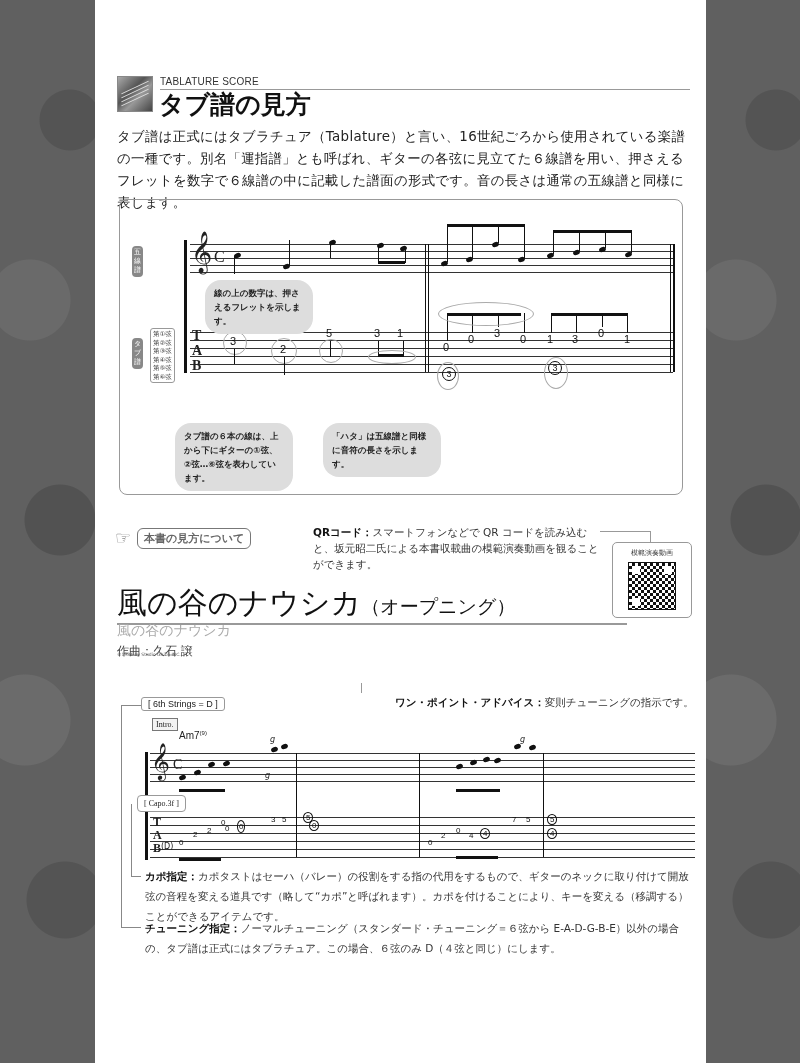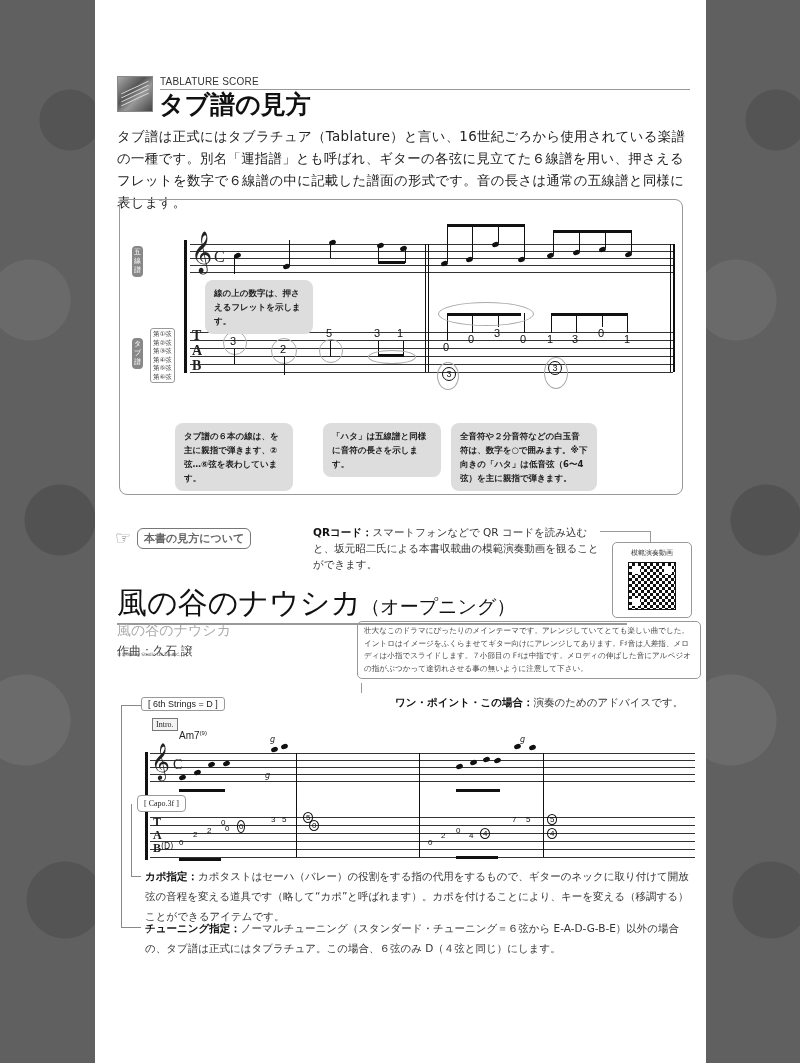--- a/index.html
+++ b/index.html
@@ -23,21 +23,21 @@
   .hdr-img i{position:absolute;left:2px;right:2px;height:1px;background:#ddd;transform:rotate(-25deg);}
   .hdr-sub{left:65px;top:76px;font-size:10px;font-family:"Liberation Sans",sans-serif;color:#333;letter-spacing:0.2px;}
   .hdr-rule{left:65px;top:89px;width:530px;height:1px;background:#999;}
   .hdr-title{left:64px;top:88px;font-size:25px;font-weight:bold;color:#111;}
   .intro{left:22px;top:126px;width:570px;font-size:13.4px;line-height:22px;color:#222;letter-spacing:0.3px;}
 
   .diagram{left:24px;top:199px;width:562px;height:294px;border:1.5px solid #999;border-radius:8px;}
   .vlabel{background:#888;color:#fff;font-size:7px;border-radius:4px;width:11px;text-align:center;line-height:9px;padding:2px 0;}
   .strlist{font-size:6.5px;line-height:8.5px;color:#333;border:1px solid #999;border-radius:3px;padding:1px 2px;}
   .staff-line{position:absolute;height:1px;background:#333;}
-  .callout{background:#ddd;border-radius:8px;font-size:8.5px;font-weight:bold;line-height:14px;padding:6px 9px;color:#222;}
+  .callout{background:#ddd;border-radius:16px;font-size:8.5px;font-weight:bold;line-height:14px;padding:6px 9px;color:#222;}
   .num{position:absolute;font-size:11px;font-family:"Liberation Sans",sans-serif;color:#111;}
   .circle{position:absolute;border:1px solid #aaa;border-radius:50%;}
   .note{position:absolute;width:7px;height:5px;background:#111;border-radius:50%;transform:rotate(-20deg);}
   .stem{position:absolute;width:1px;background:#111;}
   .beam{position:absolute;height:3px;background:#111;}
 
   .howto{left:20px;top:527px;}
   .howto-badge{display:inline-block;border:1.5px solid #777;border-radius:6px;font-size:11px;font-weight:bold;color:#666;padding:2px 6px;margin-left:22px;}
   .hand{position:absolute;left:0;top:0;font-size:18px;color:#888;}
   .qr-text{left:218px;top:524px;width:290px;font-size:10.5px;line-height:16px;color:#333;}
@@ -199,23 +199,22 @@
     <div class="num" style="left:427px;top:133px;">1</div>
     <div class="num" style="left:452px;top:133px;">3</div>
     <div class="num" style="left:478px;top:127px;">0</div>
     <div class="num" style="left:504px;top:133px;">1</div>
     <div class="circle" style="left:317px;top:162px;width:20px;height:26px;"></div>
     <div class="num" style="left:322px;top:167px;border:1px solid #111;border-radius:50%;width:12px;height:12px;line-height:12px;text-align:center;font-size:9px;">3</div>
     <div class="circle" style="left:424px;top:157px;width:22px;height:30px;"></div>
     <div class="num" style="left:428px;top:161px;border:1px solid #111;border-radius:50%;width:12px;height:12px;line-height:12px;text-align:center;font-size:9px;">3</div>
 
     <div class="abs callout" style="left:85px;top:80px;width:90px;">線の上の数字は、押さえるフレットを示します。</div>
-    <div class="abs callout" style="left:55px;top:223px;width:100px;">タブ譜の６本の線は、を主に親指で弾きます、②弦…⑥弦を表わしています。</div>
+    <div class="abs callout" style="left:55px;top:223px;width:100px;">タブ譜の６本の線は、上から下にギターの①弦、②弦…⑥弦を表わしています。</div>
     <div class="abs callout" style="left:203px;top:223px;width:100px;">「ハタ」は五線譜と同様に音符の長さを示します。</div>
-    <div class="abs callout" style="left:331px;top:223px;width:128px;">全音符や２分音符などの白玉音符は、数字を○で囲みます。※下向きの「ハタ」は低音弦（6〜4弦）を主に親指で弾きます。</div>
   </div>
 
   <div class="abs howto">
     <span class="hand">☞</span>
     <span class="howto-badge">本書の見方について</span>
   </div>
   <div class="abs qr-text">
     <b>QRコード：</b><span>スマートフォンなどで QR コードを読み込むと、坂元昭二氏による本書収載曲の模範演奏動画を観ることができます。</span>
   </div>
   <div class="abs" style="left:505px;top:531px;width:50px;height:1px;background:#999;"></div>
@@ -226,24 +225,23 @@
 
   <div class="abs qr-box">
     <div class="qr-label">模範演奏動画</div>
     <div class="qr-code"></div>
   </div>
   <div class="abs song-rule"></div>
   <div class="abs song-sub">風の谷のナウシカ</div>
   <div class="abs song-composer">作曲：久石 譲</div>
   <div class="abs song-copy">©1984 by Studio Ghibli INC.</div>
 
-  <div class="abs advice-box">壮大なこのドラマにぴったりのメインテーマです。アレンジしていてとても楽しい曲でした。イントロはイメージをふくらませてギター向けにアレンジしてあります。F♯音は人差指、メロディは小指でスライドします。７小節目の F♯は中指です。メロディの伸ばした音にアルペジオの指がぶつかって途切れさせる事の無いように注意して下さい。</div>
   <div class="abs advice-tick"></div>
   <div class="abs advice-label">
-    <b>ワン・ポイント・この場合：</b><span>演奏のためのアドバイスです。</span>
+    <b>ワン・ポイント・アドバイス：</b><span>変則チューニングの指示です。</span>
   </div>
 
   <div class="bracket-line" style="left:26px;top:705px;width:20px;height:1px;"></div>
   <div class="bracket-line" style="left:26px;top:705px;width:1px;height:222px;"></div>
   <div class="bracket-line" style="left:26px;top:927px;width:20px;height:1px;"></div>
   <div class="bracket-line" style="left:36px;top:804px;width:1px;height:72px;"></div>
   <div class="bracket-line" style="left:36px;top:876px;width:10px;height:1px;"></div>
 
   <div class="abs tuning-box">[ 6th Strings = D ]</div>
   <div class="abs intro-box">Intro.</div>

